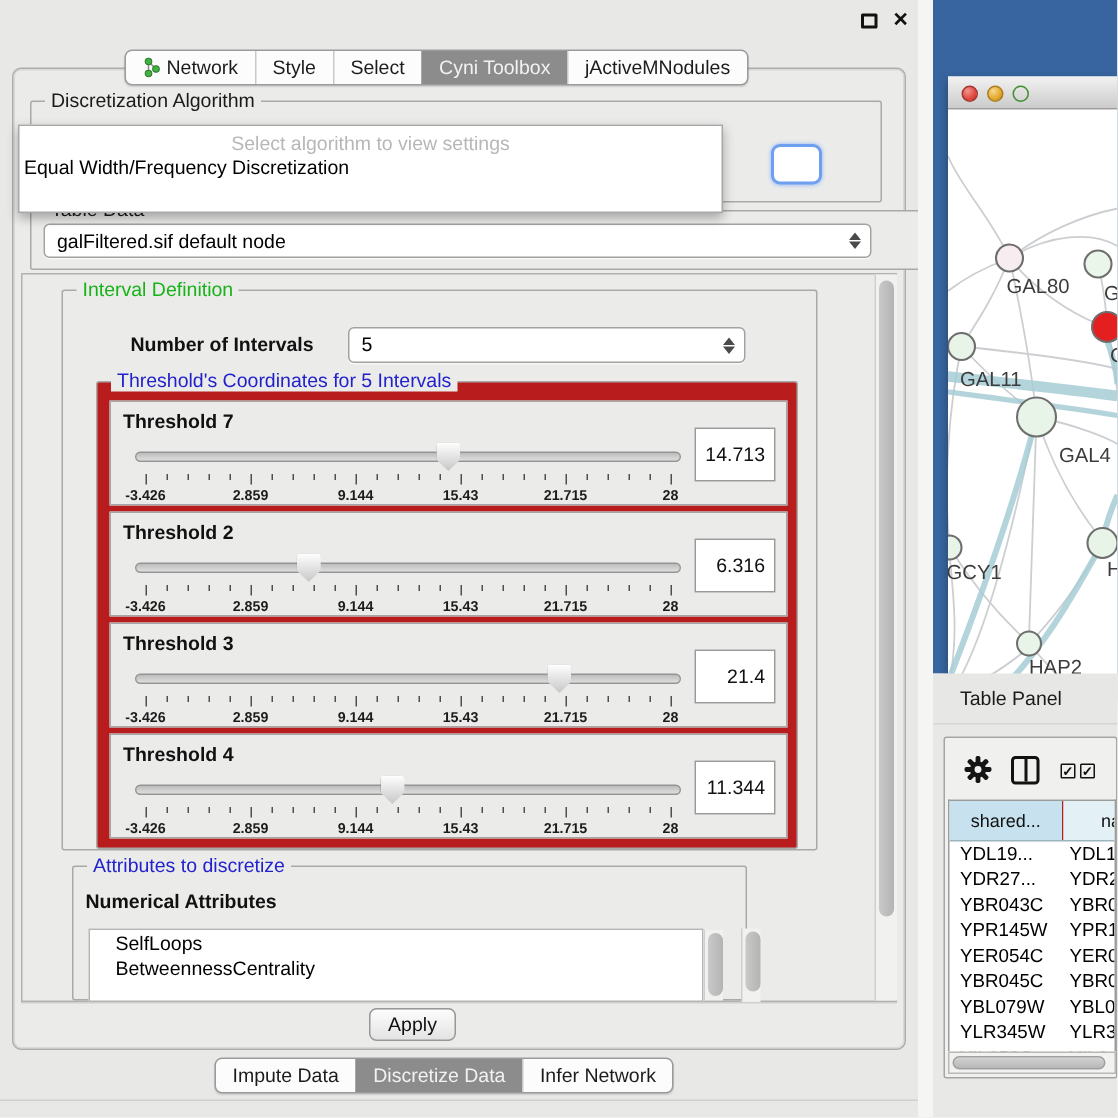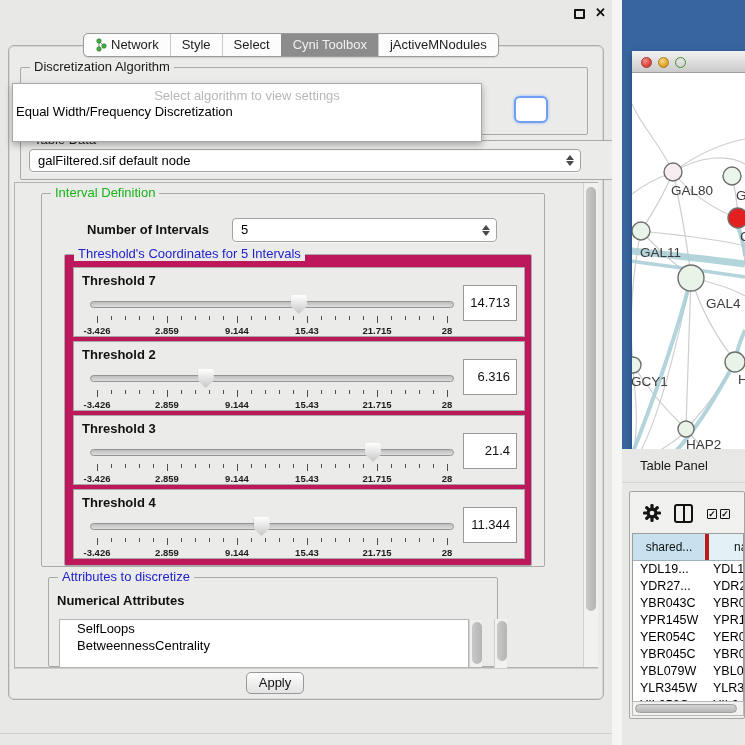--- a/index.html
+++ b/index.html
@@ -74,21 +74,21 @@
   #tpheader { left:622px; top:449px; width:123px; height:34px; background:#e7e7e5; border-bottom:1px solid #d5d5d3; }
   #tpheader span { position:absolute; left:18px; top:9px; font-size:13px; color:#1a1a1a; }
   #tpanel { left:629px; top:491px; width:116px; height:228px; background:#f0f0ee; border:1px solid #a5a5a3; border-radius:2px; }
   #tp-toolbar { position:absolute; left:0; top:0; width:114px; height:40px; }
   .cbicon { position:absolute; top:17px; width:10px; height:10px; border:1.6px solid #111; border-radius:1px; font-size:9px; line-height:8px; text-align:center; font-weight:bold; color:#111; }
   #spliticon { position:absolute; left:44px; top:12px; width:19px; height:19px; border:2.2px solid #111; border-radius:3px; }
   #spliticon i { position:absolute; left:7px; top:0; width:2.2px; height:14.5px; background:#111; display:block; }
   #tptable { position:absolute; left:2px; top:41px; width:112px; height:168px; background:#fff; border:1px solid #9c9c9a; border-bottom:none; overflow:hidden; }
   .th-row { display:flex; height:27px; border-bottom:1px solid #9eb4bd; }
   .th-c { font-size:12px; line-height:26px; text-align:center; color:#111; overflow:hidden; white-space:nowrap; }
-  .th-c.c1 { width:76px; background:#c7e2ee; border-right:4px solid #b91c1c; }
+  .th-c.c1 { width:76px; background:#c7e2ee; border-right:1px solid #b91c1c; }
   .th-c.c2 { flex:1; background:#e3f1f7; text-align:left; padding-left:25px; }
   .t-row { display:flex; height:17px; }
   .t-c { font-size:12.5px; line-height:17px; white-space:nowrap; overflow:hidden; color:#000; }
   .t-c.c1 { width:76px; padding-left:7px; }
   .t-c.c2 { flex:1; padding-left:4px; }
   #hscroll { position:absolute; left:2px; top:209px; width:112px; height:15px; background:#f2f2f0; border:1px solid #b9b9b7; }
   #hthumb { position:absolute; left:2px; top:2px; width:102px; height:9px; border-radius:5px; background:linear-gradient(#d3d3d3,#b7b7b7); border:1px solid #a0a0a0; }
 
   .hline { position:absolute; background:#cfcfcd; }
   #neticon { width:12px; height:14px; }
@@ -154,21 +154,21 @@
     <div class="group" style="left:26px;top:10px;width:504px;height:374px;">
       <span class="gt green">Interval Definition</span>
       <span style="position:absolute;left:45px;top:28px;font-weight:bold;font-size:13px;">Number of Intervals</span>
       <div class="combo" style="left:190px;top:24px;width:265px;height:24px;">
         <span>5</span>
         <span class="spin" style="top:5px;">
             <i class="up"></i>
             <i class="dn"></i>
           </span>
       </div>
-      <div class="group" style="left:22px;top:60px;width:468px;height:312px;background:#be185d;">
+      <div class="group" style="left:22px;top:60px;width:468px;height:312px;background:#b91c1c;">
         <span class="gt blue">Threshold's Coordinates for 5 Intervals</span>
         <div id="thr-container">
             <div class="thr-row" style="top: 12px;">
               <span class="lbl">Threshold 7</span>
               <div class="slider">
                 <div class="track"></div>
                 <div class="thumb" style="left:calc(57.72% - 9.2px);"></div>
                 <div class="ticks">
                   <i style="left:0.00%;height:7px;"></i>
                   <i style="left:4.00%;height:4px;"></i>
@@ -360,20 +360,31 @@
       </div>
 
     <div class="vscroll" style="left:568px;top:0;width:15px;height:484px;">
       <div class="vthumb" style="top:4px;height:424px;"></div>
     </div>
   </div>
 
   <div class="hline" style="left:14px;top:668px;width:584px;height:1px;"></div>
   <div class="abs" id="apply-btn"><span>Apply</span></div>
 
+  <div class="tabgroup" style="left:143px;top:705px;">
+    <div class="tab">
+        <span>Impute Data</span>
+      </div>
+    <div class="tab sel">
+        <span>Discretize Data</span>
+      </div>
+    <div class="tab">
+        <span>Infer Network</span>
+      </div>
+  </div>
   <div class="hline" style="left:0;top:733px;width:612px;height:1px;"></div>
 
   <div class="abs" id="gapcol"></div>
   <div class="abs" id="netframe"></div>
   <div class="abs" id="macwin">
     <div id="mactitle">
       <span class="tl" style="left:9px;background:radial-gradient(circle at 35% 30%,#f2938d,#df4840 60%,#b3362f);border:1px solid #a33630;"></span>
       <span class="tl" style="left:26px;background:radial-gradient(circle at 35% 30%,#f7d98a,#e3a72b 60%,#b9841d);border:1px solid #ad7e1e;"></span>
       <span class="tl" style="left:43px;background:radial-gradient(circle at 35% 30%,#b9eb9a,#59c43f 60%,#3d9a2c;);border:1px solid #3f8f2e;"></span>
     </div>

